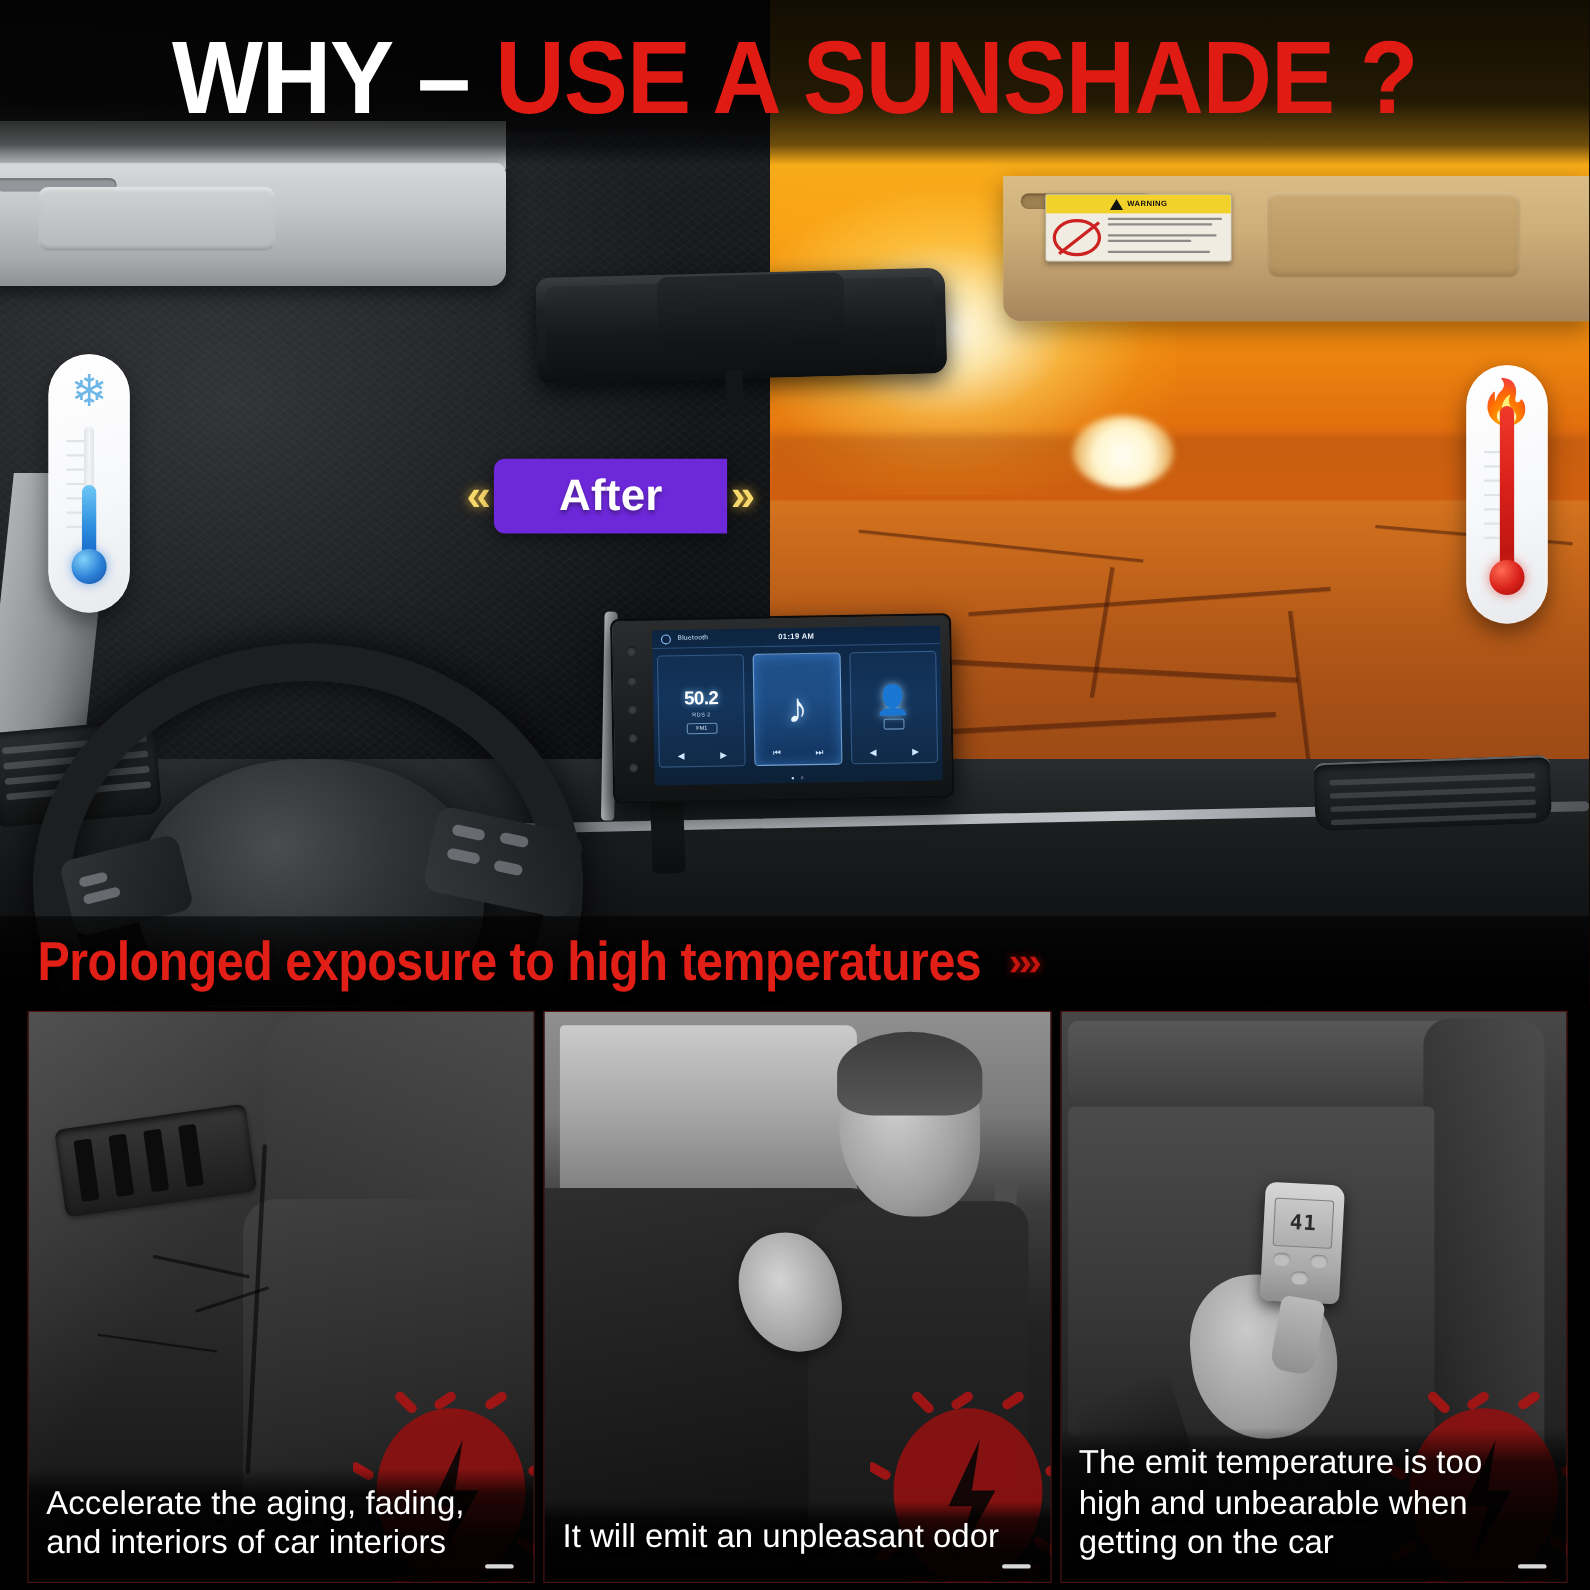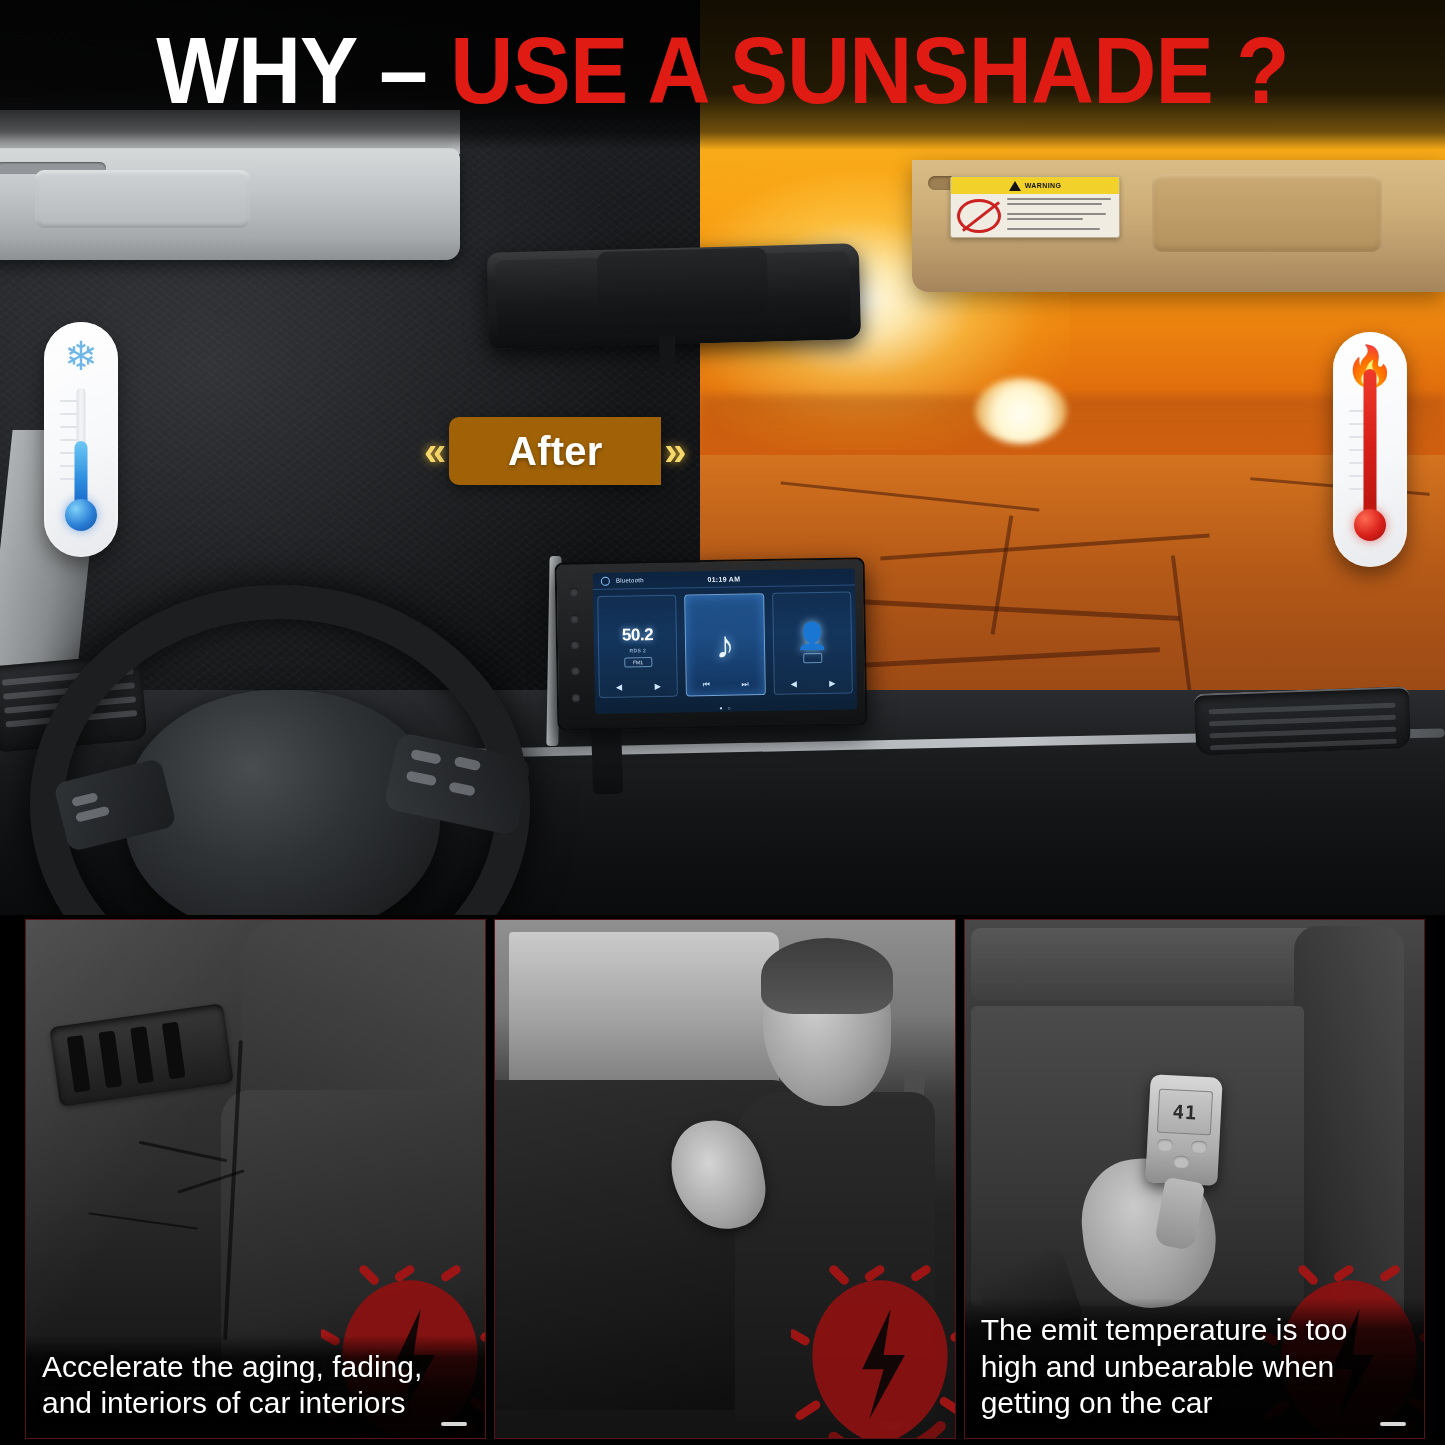--- a/index.html
+++ b/index.html
@@ -342,21 +342,21 @@
   .chev { font-size:40px; font-weight:bold; color:#f7d86a; line-height:1;
           text-shadow:0 0 10px rgba(255,200,60,.85); }
   .chev.l { margin-right:3px; }
   .chev.r { margin-left:3px; }
   .badge {
     height:68px; display:flex; align-items:center; justify-content:center;
     font-size:40px; font-weight:bold; color:#fff; letter-spacing:.2px;
     text-shadow:0 2px 4px rgba(0,0,0,.35);
     padding:0 26px;
   }
-  .badge.after  { background:#a16207; border-radius:10px 0 0 10px; min-width:212px;
+  .badge.after  { background:#6d28d9; border-radius:10px 0 0 10px; min-width:212px;
                   box-shadow:0 4px 14px rgba(0,0,0,.45); }
   .badge.before { background:#c32c10; border-radius:0 10px 10px 0; min-width:213px;
                   box-shadow:0 4px 14px rgba(0,0,0,.45); }
 
   
   .banner {
     position:absolute; left:0; top:833px; width:1445px; height:82px;
     background:linear-gradient(180deg, rgba(0,0,0,.62), rgba(0,0,0,.88) 55%, #000 100%);
     display:flex; align-items:center; padding-left:34px;
   }
@@ -698,20 +698,24 @@
       <span class="chev r">»</span>
     </div>
 
     <div class="title-band"></div>
     <div class="title">
       <span class="w">WHY –</span>
       <span class="r">USE A SUNSHADE ?</span>
     </div>
   </div>
 
+  <div class="banner">
+    <span class="banner-text">Prolonged exposure to high temperatures</span>
+    <span class="banner-chev">›››</span>
+  </div>
 
   <div class="panels">
 
     <div class="panel p1">
       <div class="photo">
         <div class="seat"></div>
         <div class="seat2"></div>
         <div class="vent">
           <i style="left:16px"></i>
             <i style="left:48px"></i>
@@ -744,20 +748,24 @@
         <div class="head"></div>
         <div class="hair"></div>
         <div class="hand"></div>
       </div>
       <svg class="splat" viewBox="0 0 100 110">
         <path d="M50 8 C70 8 88 26 88 50 C88 76 70 96 50 100 C30 96 12 76 12 50 C12 26 30 8 50 8 Z" fill="#8e1111"></path>
         <path d="M50 2 L44 6 M70 6 L76 2 M30 8 L24 2 M92 40 L99 36 M8 42 L1 38 M86 76 L95 82 M14 78 L5 84" stroke="#a81414" stroke-width="5" stroke-linecap="round"></path>
         <path d="M56 24 L40 58 L52 58 L44 86 L64 50 L52 50 Z" fill="#130505"></path>
         <path d="M24 96 C34 104 48 108 60 104 C70 101 78 96 84 90" stroke="#7d0f0f" stroke-width="6" fill="none" stroke-linecap="round"></path>
       </svg>
+      <div class="caption-wrap">
+        <div class="caption">It will emit an unpleasant odor</div>
+        <span class="dash-mark"></span>
+      </div>
     </div>
 
     <div class="panel p3">
       <div class="photo">
         <div class="headrest"></div>
         <div class="bolster"></div>
         <div class="cushion"></div>
         <div class="hand2"></div>
         <div class="watch"></div>
         <div class="gun">

